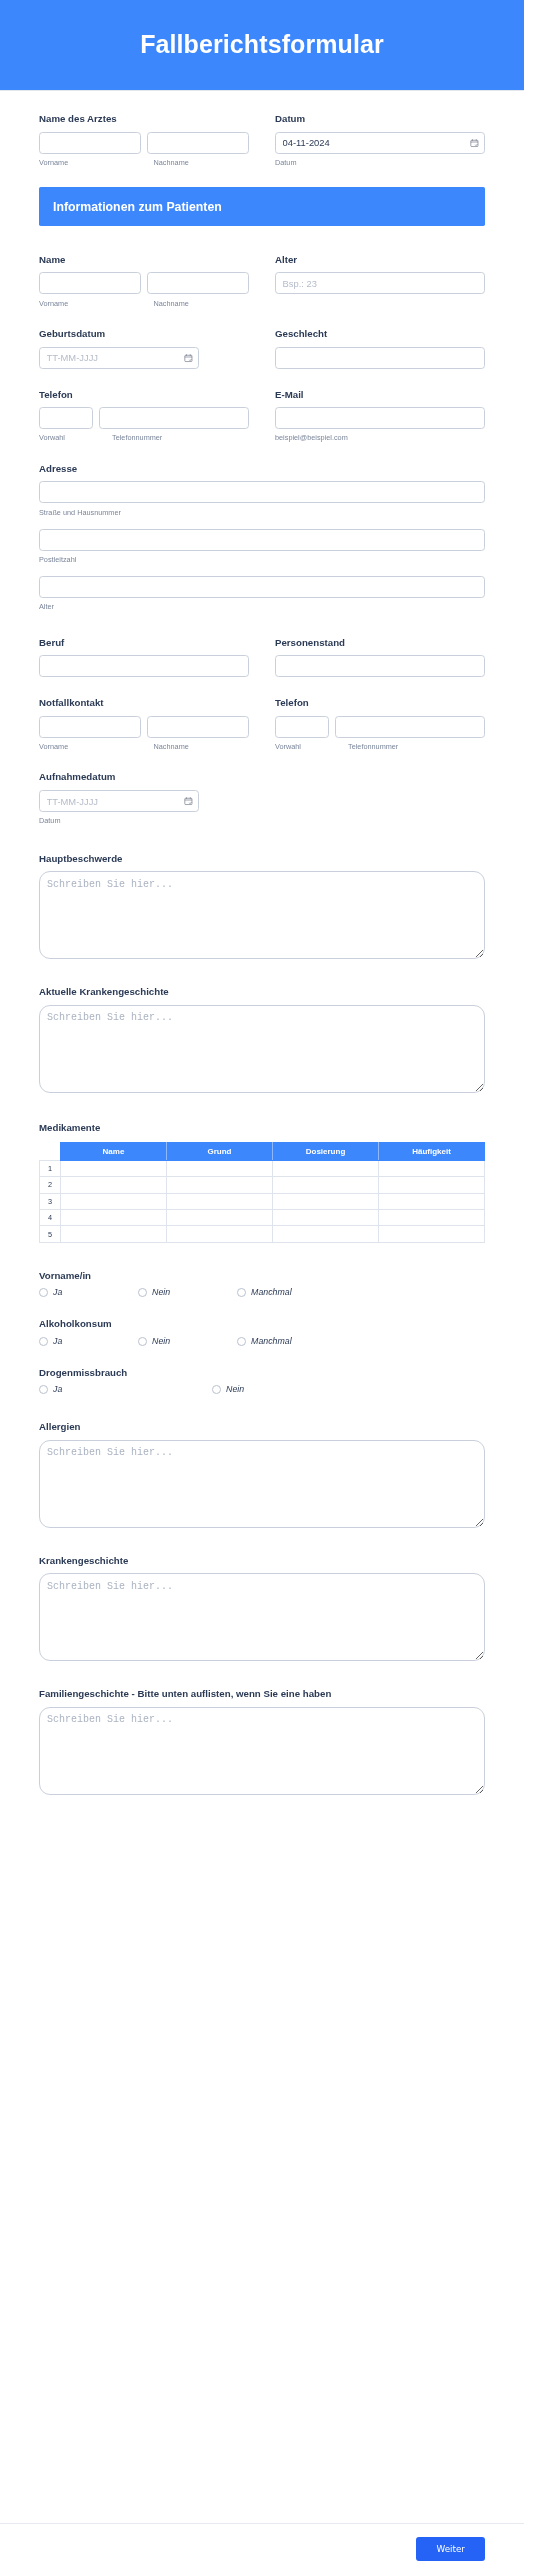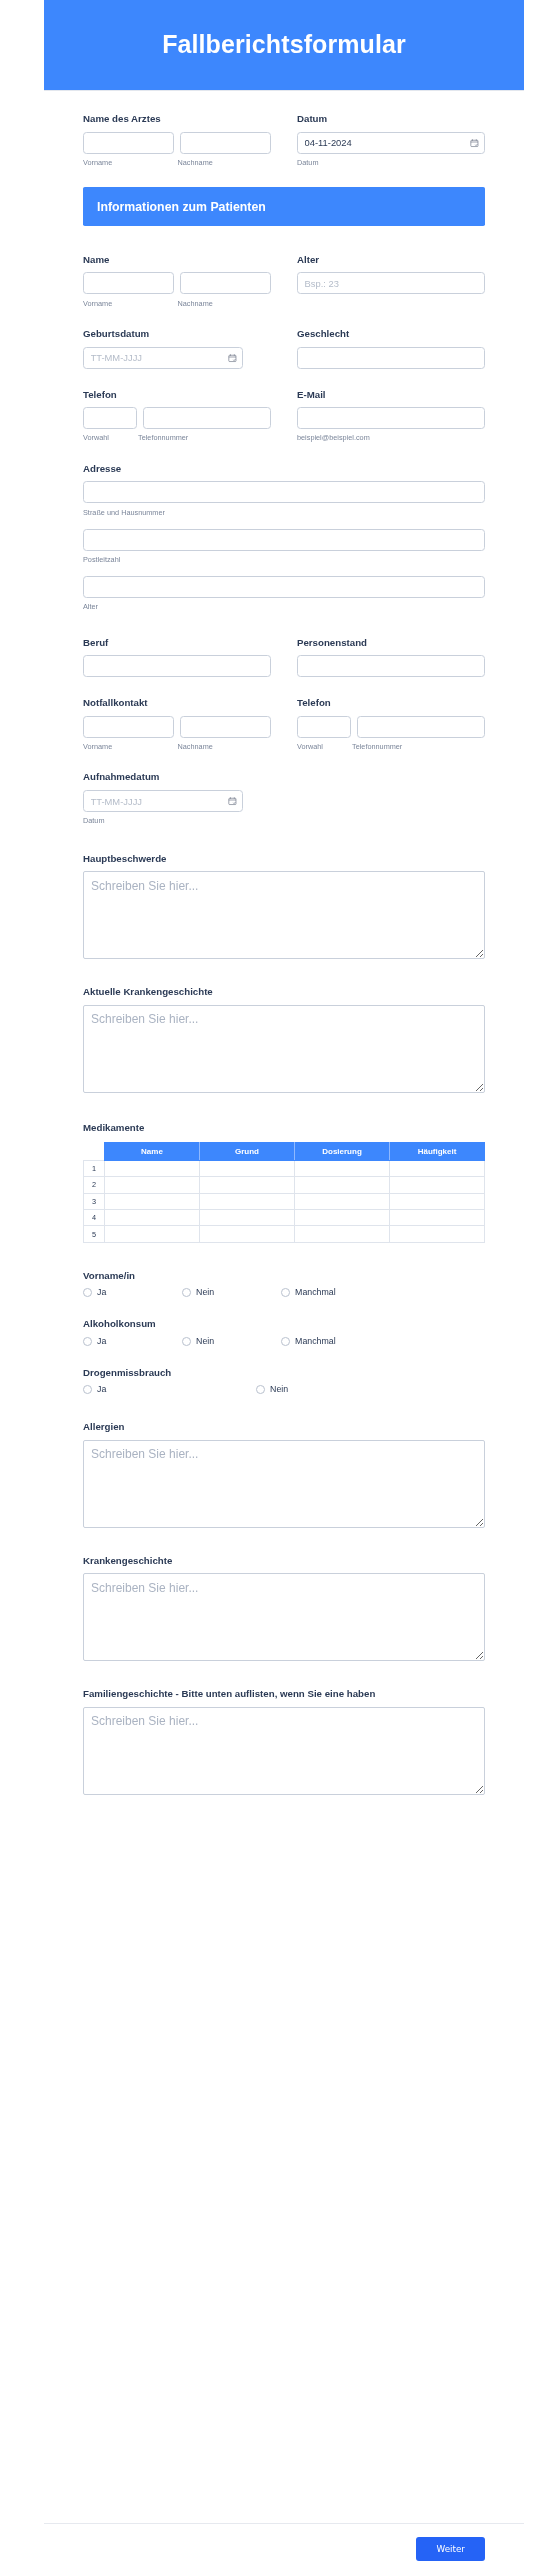--- a/index.html
+++ b/index.html
@@ -16,21 +16,20 @@
     -webkit-font-smoothing: antialiased;
   }
 
   .page {
     width: 524px;
     min-height: 2576px;
     position: relative;
     background: #ffffff;
     display: flex;
     flex-direction: column;
-    padding-left: 44px;
   }
 
   
   .form-header {
     background: #3d87fd;
     height: 91px;
     display: flex;
     align-items: center;
     justify-content: center;
     border-bottom: 0.6px solid #e3e7ee;
@@ -82,21 +81,21 @@
     font-family: "Liberation Sans", sans-serif;
     font-size: 9.4px;
     color: #2b3a55;
     padding: 0 6.5px;
     outline: none;
   }
   .tf::placeholder { color: #b4bcc9; }
 
   .sub-labels {
     display: flex;
-    gap: 1px;
+    gap: 19px;
     margin-top: 4.1px;
   }
   .sub-label {
     font-size: 7.3px;
     color: #7b869a;
     line-height: 1.3;
   }
 
   
   .w-half  { flex: 1 1 0; }
@@ -126,24 +125,24 @@
     font-weight: bold;
     padding: 12.3px 14px;
     border-radius: 1.8px;
     margin: 5.9px 0 28px 0;
   }
 
   
   .ta {
     width: 100%;
     border: 0.6px solid #c9d0db;
-    border-radius: 2px;
-    background: #ffffff;
-    font-family: Liberation Sans, sans-serif;
-    font-size: 12px;
+    border-radius: 11px;
+    background: #ffffff;
+    font-family: Liberation Mono, monospace;
+    font-size: 10px;
     color: #2b3a55;
     padding: 6.5px 7px;
     outline: none;
     resize: vertical;
     display: block;
   }
   .ta::placeholder { color: #aab3c2; }
   .ta-lg { height: 88px; }
 
   
@@ -203,20 +202,21 @@
     height: 8.8px;
     border: 0.6px solid #b9c1ce;
     border-radius: 50%;
     background: #ffffff;
     flex: 0 0 auto;
   }
   .radio-label {
     font-size: 8.8px;
     color: #2b3a55;
     line-height: 1;
+    font-style: italic;
   }
 
   .block { margin-bottom: 20px; }
   .block-lg { margin-bottom: 26px; }
 
   
   .form-footer {
     border-top: 0.6px solid #e6e9ef;
     padding: 13px 39px 15.3px 39px;
     display: flex;

